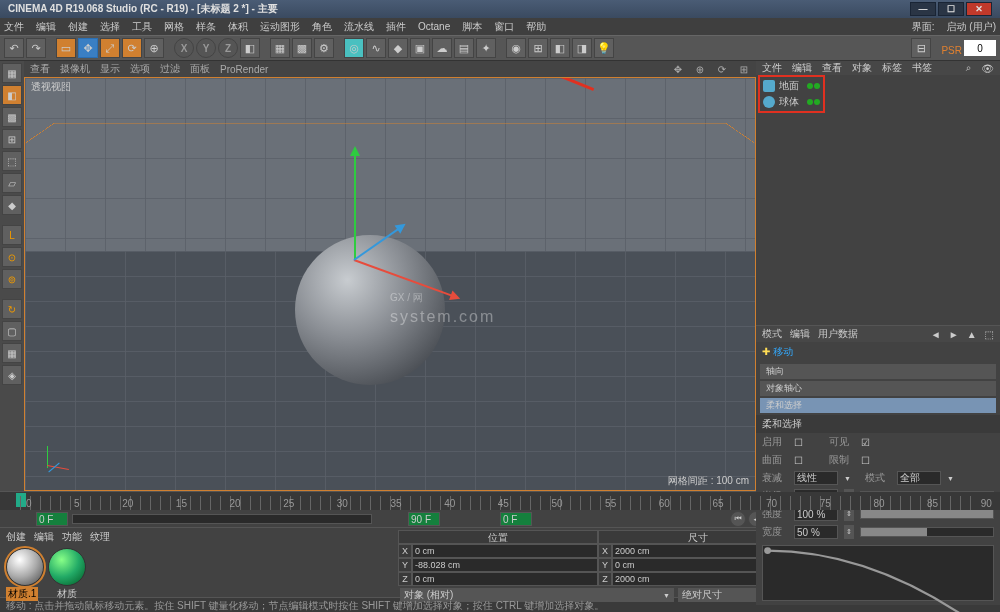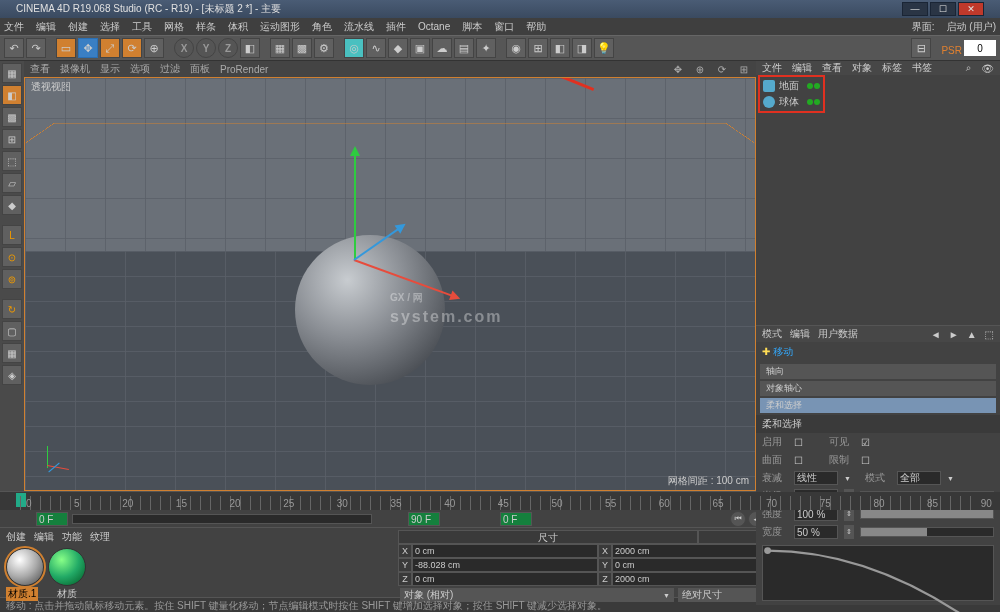--- a/index.html
+++ b/index.html
@@ -1,17 +1,17 @@
 <!DOCTYPE html>
 <html><head>
 <meta charset="utf-8">
 <style>
 * { margin: 0; padding: 0; box-sizing: border-box; font-family: "Microsoft YaHei", Arial, sans-serif; font-size: 10px; }
 body { background: #3a3a3a; color: #ccc; width: 1000px; height: 612px; overflow: hidden; position: relative; }
-.titlebar { height: 18px; background: linear-gradient(#4a5c75,#3a4a60); display: flex; align-items: center; padding: 0 16px; color: #e0e0e0; }
+.titlebar { height: 18px; background: linear-gradient(#4a5c75,#3a4a60); display: flex; align-items: center; padding: 0 8px; color: #e0e0e0; font-weight: bold; }
 .titlebar .spacer { flex: 1; }
 .win-btns { display: flex; gap: 2px; }
 .win-btn { width: 26px; height: 14px; background: #2a3545; border: 1px solid #1a2535; display: flex; align-items: center; justify-content: center; font-size: 9px; }
 .win-btn.close { background: #c0392b; }
 .menubar { height: 17px; background: #3f3f3f; display: flex; align-items: center; padding: 0 4px; gap: 12px; color: #ccc; font-size: 10px; }
 .menubar span { cursor: pointer; }
 .toolbar { height: 26px; background: #565656; display: flex; align-items: center; padding: 0 4px; gap: 2px; border-top: 1px solid #666; border-bottom: 1px solid #333; }
 .tbutton { width: 20px; height: 20px; background: #606060; border: 1px solid #444; display: flex; align-items: center; justify-content: center; font-size: 11px; }
 .tbutton.selected { background: #3a7fc4; border-color: #2a6fb4; }
 .tbutton.orange { background: #d08030; }
@@ -45,21 +45,21 @@
 .axis-x::after { content: ""; position: absolute; right: -8px; top: -4px; border: 5px solid transparent; border-left: 10px solid #e74c3c; }
 .axis-z { position: absolute; left: 0; top: 0; width: 60px; height: 2px; background: #3498db; transform: rotate(-35deg); transform-origin: left; }
 .axis-z::after { content: ""; position: absolute; right: -8px; top: -4px; border: 5px solid transparent; border-left: 10px solid #3498db; }
 .red-annotation { position: absolute; right: 172px; top: 8px; width: 160px; height: 60px; border-top: 3px solid #e03020; transform: rotate(22deg); transform-origin: right; }
 .viewport-label-tl { position: absolute; left: 6px; top: 2px; font-size: 10px; color: #ccc; }
 .viewport-label-br { position: absolute; right: 6px; bottom: 2px; font-size: 10px; color: #ccc; }
 .mini-axis { position: absolute; left: 14px; bottom: 14px; width: 40px; height: 40px; }
 .mini-axis .my { position: absolute; left: 8px; bottom: 8px; width: 1px; height: 22px; background: #2ecc40; }
 .mini-axis .mx { position: absolute; left: 8px; bottom: 8px; width: 22px; height: 1px; background: #e74c3c; transform: rotate(10deg); }
 .mini-axis .mz { position: absolute; left: 8px; bottom: 8px; width: 14px; height: 1px; background: #3498db; transform: rotate(-40deg); }
-.watermark { position: absolute; left: 50%; top: 48%; color: rgba(255,255,255,0.35); font-size: 28px; font-weight: bold; pointer-events: none; }
+.watermark { position: absolute; left: 50%; top: 48%; color: rgba(255,255,255,0.35); font-size: 28px; font-weight: normal; pointer-events: none; }
 .watermark small { display: block; font-size: 16px; letter-spacing: 2px; text-align: center; }
 .right-panel { width: 244px; background: #424242; display: flex; flex-direction: column; }
 .rp-tabs { height: 16px; background: #474747; display: flex; align-items: center; gap: 10px; padding: 0 6px; font-size: 10px; }
 .rp-tabs .spacer { flex: 1; }
 .hierarchy { flex: 0 0 auto; height: 250px; padding: 2px; position: relative; }
 .hierarchy-box { position: absolute; left: 2px; top: 0; border: 2px solid #e03020; padding: 1px; }
 .h-item { display: flex; align-items: center; gap: 4px; padding: 1px 2px; }
 .h-icon { width: 12px; height: 12px; background: #5ac; border-radius: 2px; }
 .h-sphere-icon { width: 12px; height: 12px; background: #5ac; border-radius: 50%; }
 .h-flags { display: flex; gap: 1px; margin-left: 4px; }
@@ -422,20 +422,21 @@
         <span style="background:#d08030;color:#000;padding:0 2px">材质.1</span>
       </div>
       <div style="display:flex;flex-direction:column;align-items:center;gap:1px">
         <div class="mat-sphere green"></div>
         <span>材质</span>
       </div>
     </div>
   </div>
   <div class="coord-panel">
     <div class="cp-header">
+      <span>位置</span>
       <span>尺寸</span>
       <span>旋转</span>
     </div>
     <div class="cp-rows">
       <div class="cp-row">
         <div class="cp-cell label">X</div>
         <div class="cp-cell">0 cm</div>
         <div class="cp-cell label">X</div>
         <div class="cp-cell">2000 cm</div>
         <div class="cp-cell label">H</div>
@@ -466,16 +467,16 @@
       <div class="cp-dropdown">
           <span>绝对尺寸</span>
           <span style="margin-left:auto;font-size:7px">▼</span>
         </div>
       <div class="cp-apply">应用</div>
     </div>
   </div>
 </div>
 
 <div class="statusbar">
-  <span>移动 : 点击并拖动鼠标移动元素。按住 SHIFT 键量化移动；节点编辑模式时按住 SHIFT 键增加选择对象；按住 SHIFT 键减少选择对象。</span>
+  <span>移动 : 点击并拖动鼠标移动元素。按住 SHIFT 键量化移动；节点编辑模式时按住 SHIFT 键增加选择对象；按住 CTRL 键增加选择对象。</span>
 </div>
 
 <div class="maxon-label">MAXON CINEMA 4D</div>
 
 </body></html>

